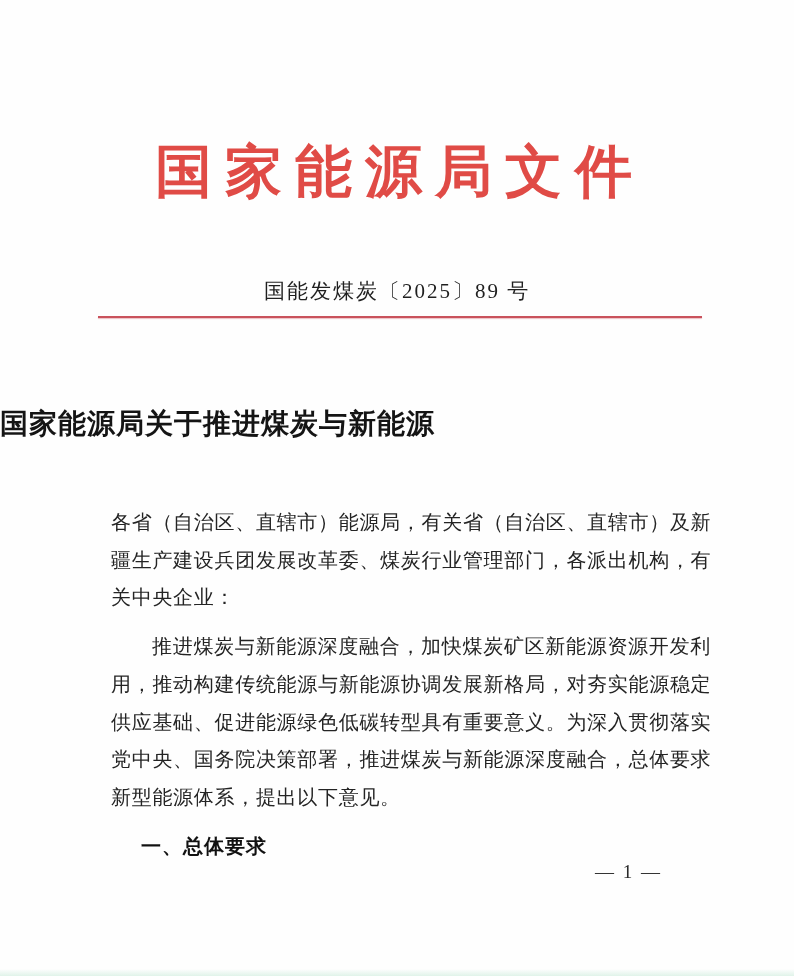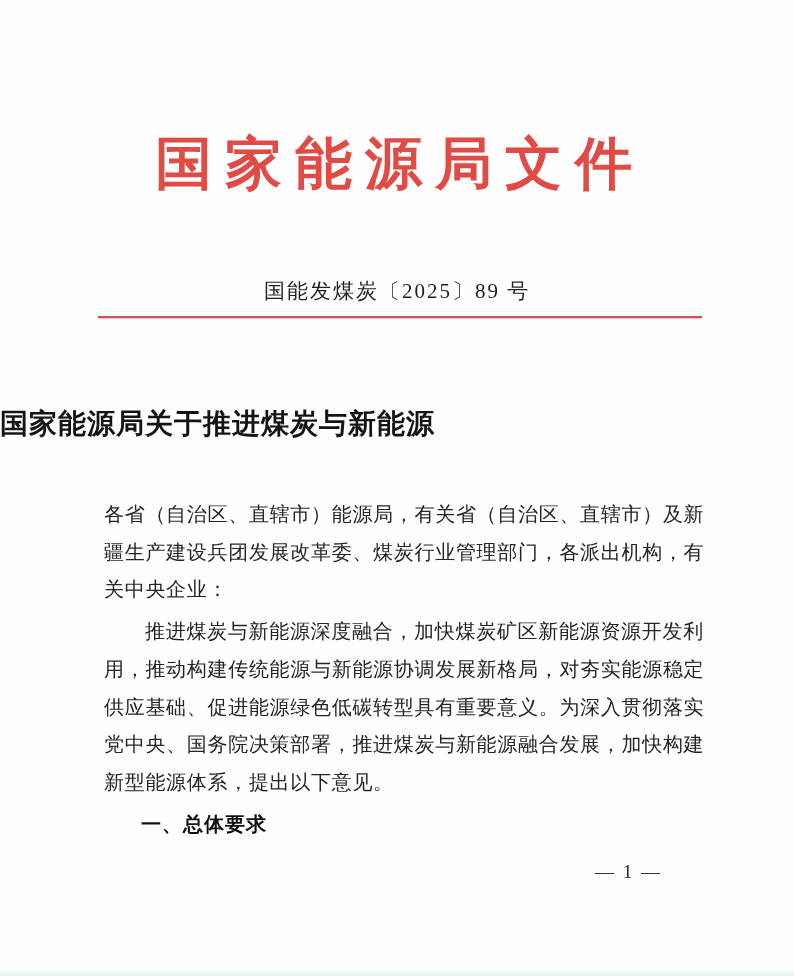--- a/index.html
+++ b/index.html
@@ -22,21 +22,21 @@
     content: "";
     position: absolute;
     left: 0; right: 0; bottom: 0;
     height: 7px;
     background: linear-gradient(to bottom, rgba(235,248,240,0), rgba(214,240,226,0.75));
     pointer-events: none;
   }
 
   .agency-title {
     position: absolute;
-    top: 132px;
+    top: 140px;
     left: 0;
     width: 100%;
     text-align: center;
     font-size: 57px;
     line-height: 64px;
     font-weight: bold;
     letter-spacing: 13px;
     padding-left: 6px;
     box-sizing: border-box;
     color: #e04b46;
@@ -82,36 +82,35 @@
     position: absolute;
     top: 493px;
     left: 100px;
     width: 604px;
     font-size: 20px;
     line-height: 37.7px;
     letter-spacing: 0.7px;
     color: #242424;
   }
   .body-block p {
-    margin: 4px;
+    margin: 11px;
     padding: 0;
-    font-family: Liberation Mono, monospace;
   }
   .line {
     display: block;
     white-space: nowrap;
   }
   .line.indent {
     text-indent: 41px;
   }
   .section-heading {
     display: block;
     margin: 0;
     padding-left: 41px;
-    font-family: Liberation Mono, monospace;
+    font-family: Liberation Serif, serif;
     font-weight: bold;
     font-size: 20px;
     line-height: 37.7px;
     letter-spacing: 1px;
     color: #111111;
   }
 
   .page-number {
     position: absolute;
     top: 861px;
@@ -140,21 +139,21 @@
   <div class="body-block">
     <p>
       <span class="line">各省（自治区、直辖市）能源局，有关省（自治区、直辖市）及新</span>
       <span class="line">疆生产建设兵团发展改革委、煤炭行业管理部门，各派出机构，有</span>
       <span class="line">关中央企业：</span>
     </p>
     <p>
       <span class="line indent">推进煤炭与新能源深度融合，加快煤炭矿区新能源资源开发利</span>
       <span class="line">用，推动构建传统能源与新能源协调发展新格局，对夯实能源稳定</span>
       <span class="line">供应基础、促进能源绿色低碳转型具有重要意义。为深入贯彻落实</span>
-      <span class="line">党中央、国务院决策部署，推进煤炭与新能源融合发展，加快构建</span>
+      <span class="line">党中央、国务院决策部署，推进煤炭与新能源深度融合，总体要求</span>
       <span class="line">新型能源体系，提出以下意见。</span>
     </p>
     <h3 class="section-heading">一、总体要求</h3>
   </div>
 
   <div class="page-number">— 1 —</div>
 
 </div>
 
 </body></html>

